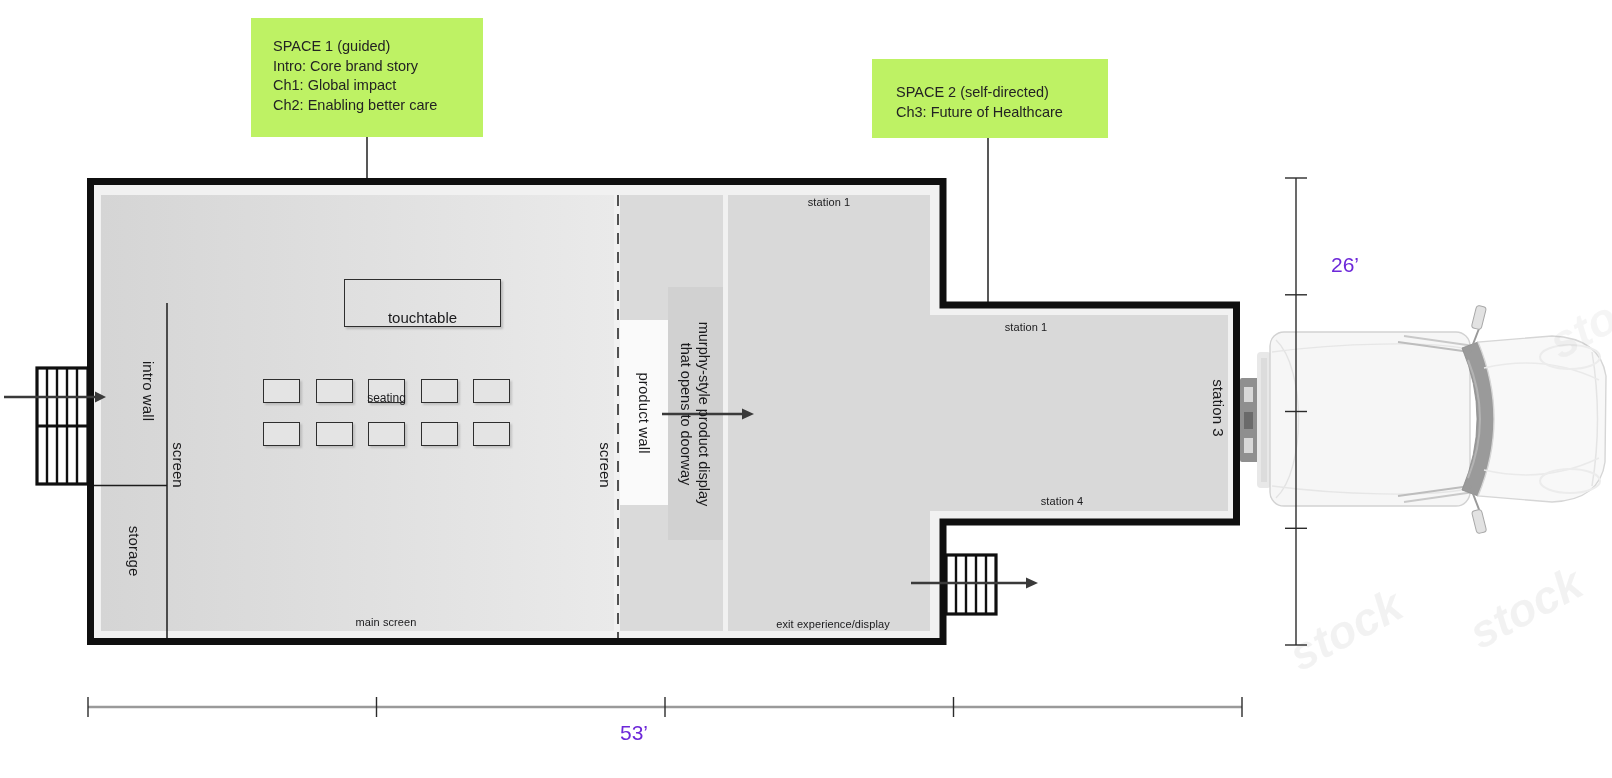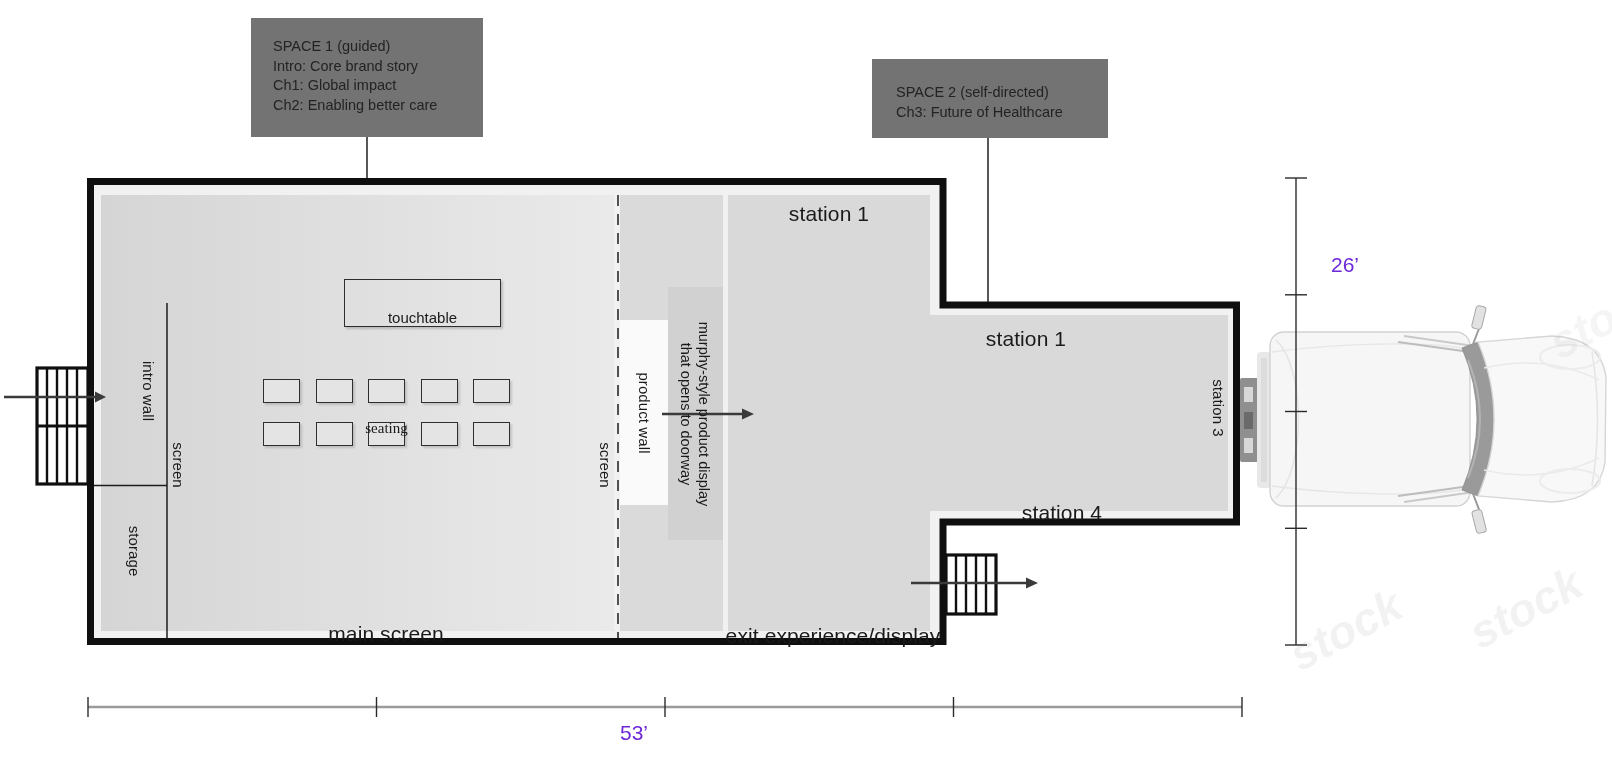--- a/index.html
+++ b/index.html
@@ -1,46 +1,46 @@
 <!DOCTYPE html>
 <html><head>
 <meta charset="utf-8">
 <style>
   html,body{margin:0;padding:0;background:#ffffff;}
   #stage{
     position:relative;width:1612px;height:778px;background:#ffffff;overflow:hidden;
     font-family:"Liberation Sans","DejaVu Sans",sans-serif;color:#1a1a1c;
   }
   #base-svg{position:absolute;left:0;top:0;}
-  .hlabel{position:absolute;font-size:21px;white-space:nowrap;transform:translate(-50%,-50%);letter-spacing:.1px;margin-top:12px;}
+  .hlabel{position:absolute;font-size:11px;white-space:nowrap;transform:translate(-50%,-50%);letter-spacing:.1px;}
   .vlabel{position:absolute;font-size:15px;white-space:nowrap;transform:translate(-50%,-50%) rotate(90deg);letter-spacing:.1px;}
   .vlabel-multi{position:absolute;font-size:14.5px;line-height:18px;text-align:center;white-space:nowrap;transform:translate(-50%,-50%) rotate(90deg);}
   .dim-label{position:absolute;font-size:21px;color:#6d28d9;white-space:nowrap;}
   .note{
-    position:absolute;background:#737373;box-sizing:border-box;
+    position:absolute;background:#bef264;box-sizing:border-box;
     font-size:14.5px;line-height:19.5px;color:#232323;
   }
   .note .nt{font-weight:400;}
   .note .nb{font-weight:400;}
   #space1-note{left:251px;top:18px;width:232px;height:119px;padding:19px 22px;}
   #space2-note{left:872px;top:59px;width:236px;height:79px;padding:24px 24px;}
   #touchtable{
     position:absolute;left:299px;top:279px;width:157px;height:48px;box-sizing:border-box;
     border:1.4px solid #2e2e2e;box-shadow:1.5px 1.5px 2px rgba(0,0,0,.18);
     display:flex;align-items:flex-end;justify-content:center;font-size:15px;margin-left:45px;
   }
   #seating-block{position:absolute;left:263px;top:379px;width:247px;height:67px;}
   .seat-row{position:absolute;left:0;width:247px;height:24px;display:flex;gap:15.5px;}
   .seat-row.r1{top:0;}
   .seat-row.r2{top:43px;}
   .seat{
     width:37px;height:24px;box-sizing:border-box;border:1.4px solid #2e2e2e;
     background:#e4e4e4;box-shadow:1.5px 1.5px 2px rgba(0,0,0,.15);flex:0 0 auto;
   }
-  #seating-label{position:absolute;left:50%;top:49px;transform:translate(-50%,-50%);font-size:15px;background:transparent;font-family:Liberation Serif, serif;}
+  #seating-label{position:absolute;left:50%;top:19px;transform:translate(-50%,-50%);font-size:12px;background:transparent;}
 </style>
 </head>
 <body>
 
 <div id="stage">
 
   <svg id="base-svg" width="1612" height="778" viewBox="0 0 1612 778">
     <defs>
       <linearGradient id="chamberGrad" x1="0" y1="0" x2="1" y2="0">
         <stop offset="0" stop-color="#d5d5d5"></stop>

